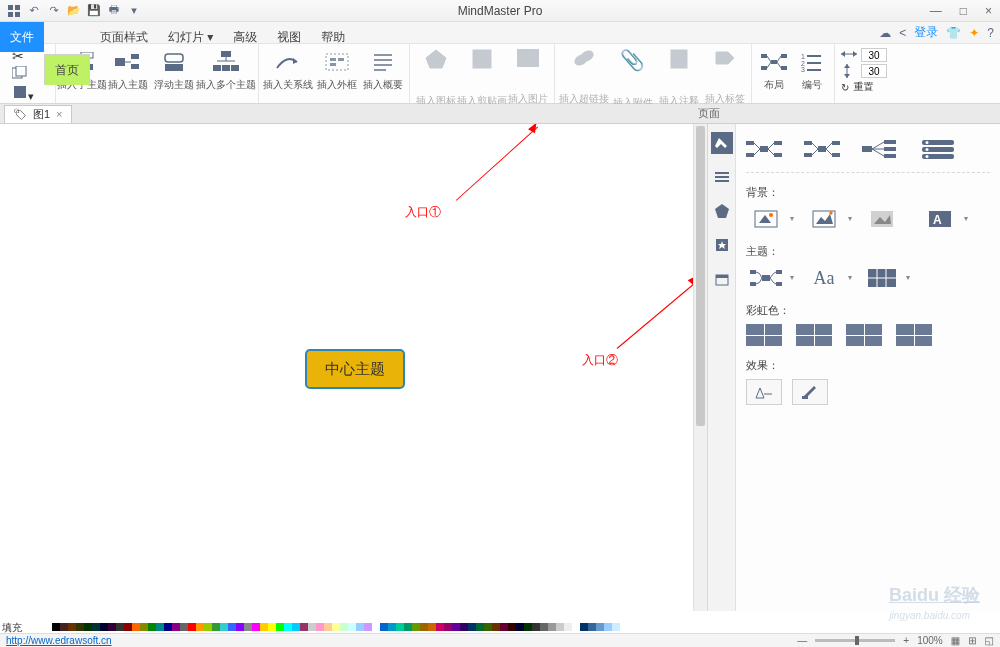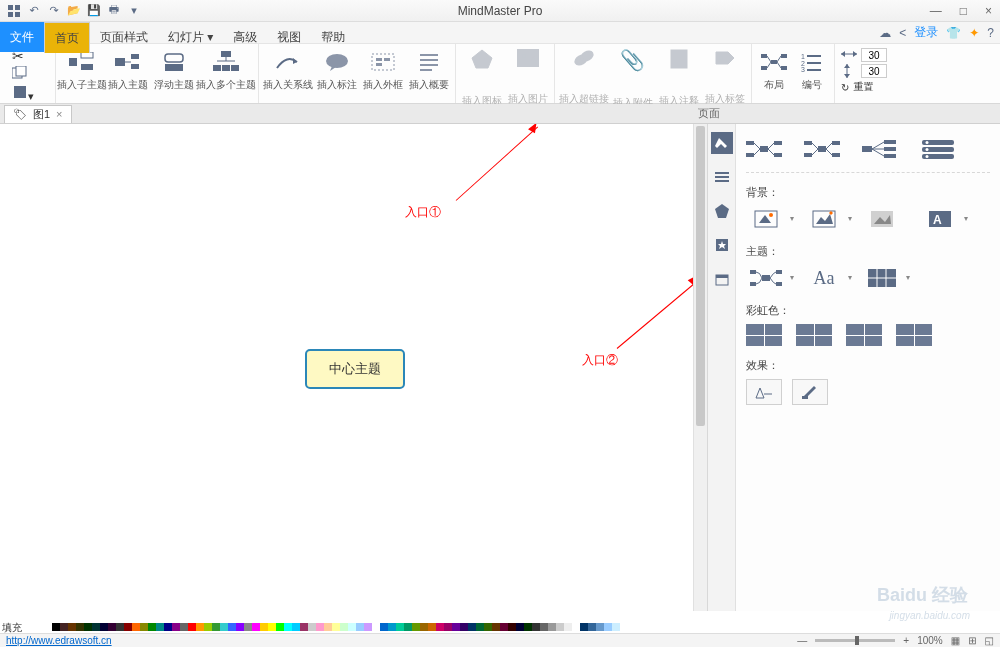--- a/index.html
+++ b/index.html
@@ -6,21 +6,21 @@
 body { font-family: "Microsoft YaHei", Arial, sans-serif; font-size: 11px; color: #333; background: #fff; width: 1000px; height: 647px; overflow: hidden; position: relative; }
 .titlebar { height: 22px; background: linear-gradient(#fafafa, #f0f0f0); border-bottom: 1px solid #ddd; display: flex; align-items: center; position: relative; }
 .qat { display: flex; gap: 4px; padding-left: 6px; }
 .qat .qicon { width: 16px; height: 16px; display: flex; align-items: center; justify-content: center; color: #5b6b85; font-size: 11px; }
 .titlebar-title { position: absolute; left: 50%; transform: translateX(-50%); font-size: 12px; color: #444; }
 .winbtns { position: absolute; right: 4px; display: flex; gap: 10px; }
 .winbtns span { font-size: 12px; color: #666; cursor: pointer; padding: 0 4px; }
 .menubar { height: 22px; background: #f5f5f5; border-bottom: 1px solid #e5e5e5; display: flex; align-items: stretch; position: relative; }
 .menu-item { padding: 15px 10px; display: flex; align-items: center; font-size: 12px; color: #444; cursor: pointer; }
 .menu-item.file { background: #1e90ff; color: #fff; }
-.menu-item.active { background: #eab308; border: 1px solid #d0d0d0; border-bottom: none; }
+.menu-item.active { background: #bef264; border: 1px solid #d0d0d0; border-bottom: none; margin-top: 32px; }
 .menubar-right { position: absolute; right: 6px; display: flex; gap: 8px; align-items: center; height: 100%; }
 .menubar-right .mi { font-size: 12px; color: #5b6b85; cursor: pointer; }
 .menubar-right .login { color: #1e90ff; }
 .ribbon { height: 60px; background: #fdfdfd; border-bottom: 1px solid #d8d8d8; display: flex; align-items: stretch; padding: 0 6px; }
 .rgroup { display: flex; gap: 2px; padding: 0 4px; border-right: 1px solid #e6e6e6; }
 .rbtn { display: flex; flex-direction: column; align-items: center; justify-content: flex-start; width: 44px; padding-top: 4px; cursor: pointer; }
 .rbtn .ricon { width: 28px; height: 28px; display: flex; align-items: center; justify-content: center; }
 .rbtn .rlabel { font-size: 10px; color: #555; margin-top: 2px; white-space: nowrap; }
 .rgroup.gray .rbtn .rlabel { color: #b0b0b0; margin-top: 24px; }
 .rgroup.gray .rbtn .ricon svg * { fill: #c5c9d0; stroke: #c5c9d0; }
@@ -47,33 +47,33 @@
 .row-icons { display: flex; gap: 18px; align-items: center; }
 .row-icons .pi { width: 40px; height: 26px; display: flex; align-items: center; justify-content: center; cursor: pointer; position: relative; }
 .dropdown-arrow { position: absolute; right: -8px; top: 8px; font-size: 8px; color: #888; }
 .rainbow-grid { display: flex; gap: 14px; }
 .rainbow-item { width: 36px; height: 22px; background: #6b7a94; position: relative; }
 .rainbow-item::before, .rainbow-item::after { content: ''; position: absolute; background: #fff; }
 .rainbow-item::before { left: 50%; top: 0; bottom: 0; width: 1px; }
 .rainbow-item::after { top: 50%; left: 0; right: 0; height: 1px; }
 .effect-row { display: flex; gap: 10px; }
 .effect-btn { width: 36px; height: 26px; border: 1px solid #d0d0d0; background: #f8f8f8; display: flex; align-items: center; justify-content: center; cursor: pointer; }
-.node { position: absolute; left: 305px; top: 225px; width: 100px; height: 40px; border: 2px solid #2b87b8; border-radius: 5px; background: #fef9c3; display: flex; align-items: center; justify-content: center; font-size: 13px; color: #333; }
+.node { position: absolute; left: 305px; top: 225px; width: 100px; height: 40px; border: 2px solid #2b87b8; border-radius: 5px; background: #eab308; display: flex; align-items: center; justify-content: center; font-size: 15px; color: #333; }
 .annotation { position: absolute; color: #ff0000; font-size: 12px; font-family: "SimSun", serif; }
 .arrow-line { position: absolute; background: #ff0000; height: 1px; transform-origin: left center; }
 .arrow-head { position: absolute; width: 0; height: 0; border-style: solid; }
 .colorbar { position: absolute; left: 0; bottom: 14px; right: 307px; height: 10px; display: flex; padding-left: 52px; text-align: center; }
 .colorbar .fill-label { position: absolute; left: 2px; font-size: 10px; top: -2px; }
 .colorbar .swatch { width: 8px; height: 8px; border: 0; }
 .statusbar { position: absolute; left: 0; bottom: 0; right: 0; height: 14px; background: #f4f4f4; border-top: 1px solid #ddd; display: flex; align-items: center; padding: 0 6px; font-size: 10px; color: #666; }
 .statusbar .link { color: #0066cc; text-decoration: underline; }
 .statusbar .right { position: absolute; right: 6px; display: flex; gap: 8px; align-items: center; }
 .zoom-slider { width: 80px; height: 3px; background: #bbb; position: relative; }
 .zoom-slider .zthumb { position: absolute; left: 40px; top: -3px; width: 4px; height: 9px; background: #666; }
-.watermark { position: absolute; right: 32px; bottom: 40px; color: rgba(170,190,210,0.5); font-size: 18px; font-weight: bold; pointer-events: none; }
+.watermark { position: absolute; right: 20px; bottom: 40px; color: rgba(170,190,210,0.5); font-size: 18px; font-weight: bold; pointer-events: none; text-decoration: underline; }
 .watermark-sub { position: absolute; right: 30px; bottom: 26px; color: rgba(170,190,210,0.5); font-size: 10px; font-style: italic; pointer-events: none; }
 .pin { position: absolute; right: 6px; top: 128px; font-size: 10px; color: #888; cursor: pointer; }
 </style>
 </head>
 <body>
 
 <div class="titlebar">
   <div class="qat">
     <span class="qicon">
         <svg width="14" height="14">
@@ -180,29 +180,20 @@
           <svg width="26" height="20">
             <path d="M2 16 Q12 2 22 10" fill="none" stroke="#5b6b85" stroke-width="2"></path>
             <polygon points="22,10 18,6 18,12" fill="#5b6b85"></polygon>
           </svg>
         </div>
         <div class="rlabel">插入关系线</div>
       </div>
     <div class="rbtn">
         <div class="ricon">
           <svg width="26" height="20">
-            <ellipse cx="13" cy="9" rx="11" ry="7" fill="#8b95a8"></ellipse>
-            <polygon points="8,14 6,19 12,15" fill="#8b95a8"></polygon>
-          </svg>
-        </div>
-        <div class="rlabel">插入标注</div>
-      </div>
-    <div class="rbtn">
-        <div class="ricon">
-          <svg width="26" height="20">
             <rect x="2" y="2" width="22" height="16" fill="none" stroke="#8b95a8" stroke-dasharray="2"></rect>
             <rect x="6" y="6" width="6" height="3" fill="#8b95a8"></rect>
             <rect x="14" y="6" width="6" height="3" fill="#8b95a8"></rect>
             <rect x="6" y="11" width="6" height="3" fill="#8b95a8"></rect>
           </svg>
         </div>
         <div class="rlabel">插入外框</div>
       </div>
     <div class="rbtn">
         <div class="ricon">
@@ -218,20 +209,29 @@
   </div>
   <div class="rgroup gray">
     <div class="rbtn">
         <div class="ricon">
           <svg width="24" height="22">
             <polygon points="12,2 22,10 18,20 6,20 2,10" fill="#c5c9d0"></polygon>
             <polygon points="12,6 15,11 12,16 9,11" fill="#fff"></polygon>
           </svg>
         </div>
         <div class="rlabel">插入图标</div>
+      </div>
+    <div class="rbtn">
+        <div class="ricon">
+          <svg width="22" height="22">
+            <rect x="2" y="2" width="18" height="18" fill="#c5c9d0"></rect>
+            <polygon points="11,5 13,9 17,9 14,12 15,16 11,14 7,16 8,12 5,9 9,9" fill="#fff"></polygon>
+          </svg>
+        </div>
+        <div class="rlabel">插入剪贴画</div>
       </div>
     <div class="rbtn">
         <div class="ricon">
           <svg width="24" height="20">
             <rect x="2" y="2" width="20" height="16" fill="none" stroke="#c5c9d0" stroke-width="2"></rect>
             <circle cx="8" cy="8" r="2" fill="#c5c9d0"></circle>
             <polygon points="4,16 10,10 14,14 18,8 20,16" fill="#c5c9d0"></polygon>
           </svg>
         </div>
         <div class="rlabel">插入图片</div>

